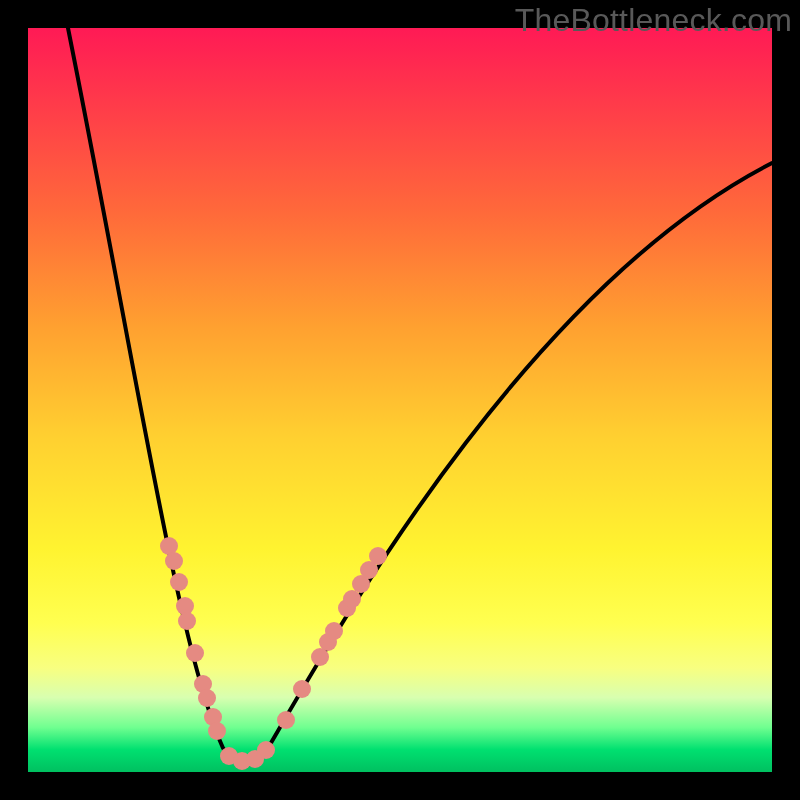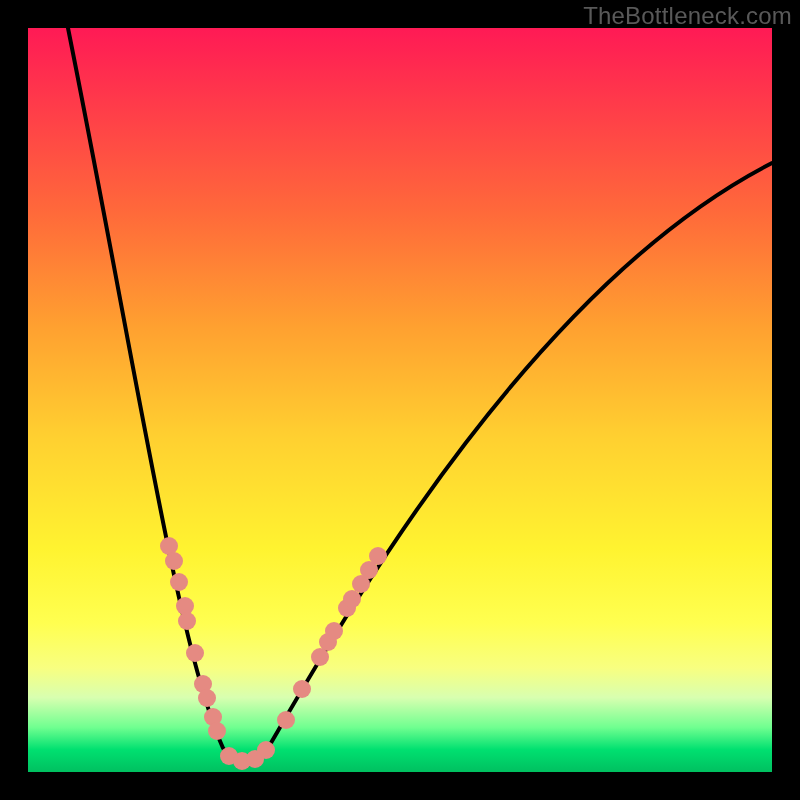--- a/index.html
+++ b/index.html
@@ -36,21 +36,21 @@
       #70ff90 94%,
       #00e070 97%,
       #00c060 100%
     );
   }
   .watermark {
     position: absolute;
     top: 2px;
     right: 8px;
     color: #595959;
-    font-size: 24px;
+    font-size: 32px;
     font-weight: 400;
     letter-spacing: 0.2px;
     z-index: 10;
   }
   svg.curve {
     position: absolute;
     left: 28px;
     top: 28px;
     width: 744px;
     height: 744px;

